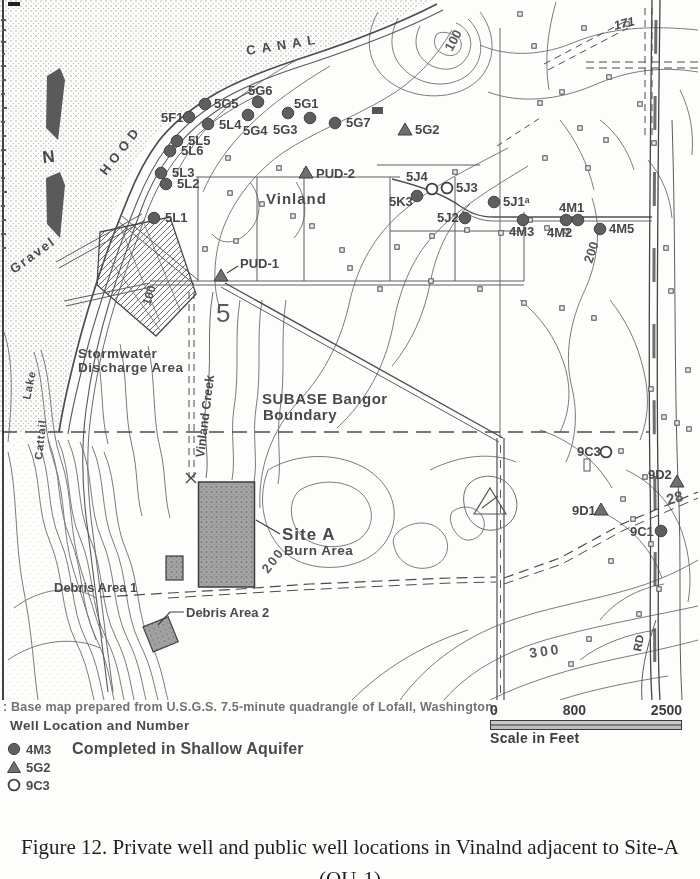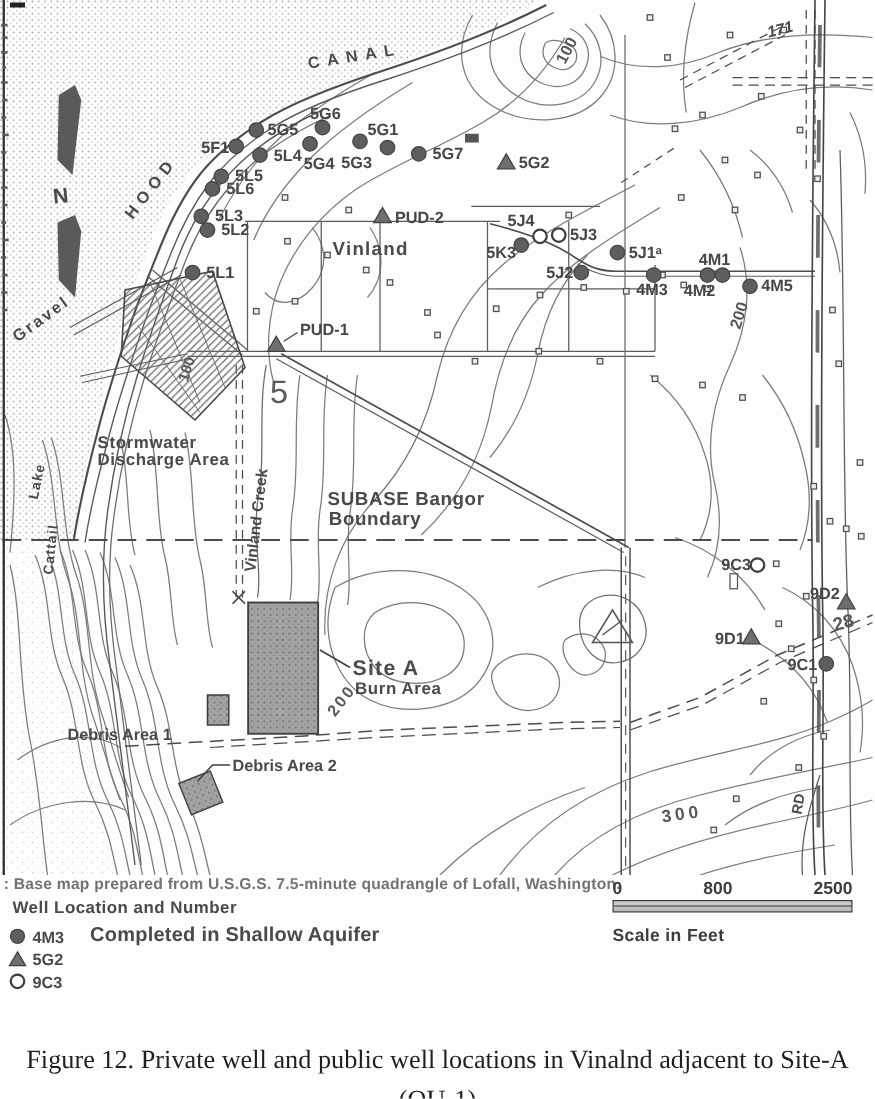--- a/index.html
+++ b/index.html
@@ -11,21 +11,21 @@
   .base-note{position:absolute;left:3px;top:2px;font-size:12.5px;font-weight:600;color:#737373;letter-spacing:.2px;white-space:nowrap;}
   .legend-title{position:absolute;left:10px;top:20px;font-size:13.5px;font-weight:600;color:#4a4a4a;letter-spacing:.4px;text-align:center;}
   .legend-row{position:absolute;left:6px;height:18px;display:flex;align-items:center;color:#4a4a4a;}
   .legend-row .sym{width:20px;display:flex;align-items:center;}
   .legend-row .code{width:46px;font-size:13px;font-weight:600;}
   .legend-row .desc{font-size:16px;font-weight:600;letter-spacing:.2px;}
   .scalebar{position:absolute;left:490px;top:4px;width:192px;}
   .scale-ticks{display:flex;justify-content:space-between;font-size:14px;font-weight:600;color:#3d3d3d;}
   .scale-rect{margin-top:2px;height:8px;border:1.5px solid #3a3a3a;
       background:linear-gradient(#c9c9c9 40%,#7e7e7e 40%,#7e7e7e 62%,#bdbdbd 62%);}
-  .scale-label{margin-top:10px;font-size:14px;font-weight:600;color:#3d3d3d;letter-spacing:.3px;}
+  .scale-label{margin-top:0;font-size:14px;font-weight:600;color:#3d3d3d;letter-spacing:.3px;}
   .caption{position:absolute;left:0;top:832px;width:700px;text-align:center;
       font-family:"Liberation Serif",serif;font-size:21px;color:#1f1f1f;line-height:1.5;}
 </style>
 </head>
 <body>
 
 <div class="page">
 
   <div class="map-wrap">
   <svg id="mapsvg" width="700" height="700" viewBox="0 0 700 700">

